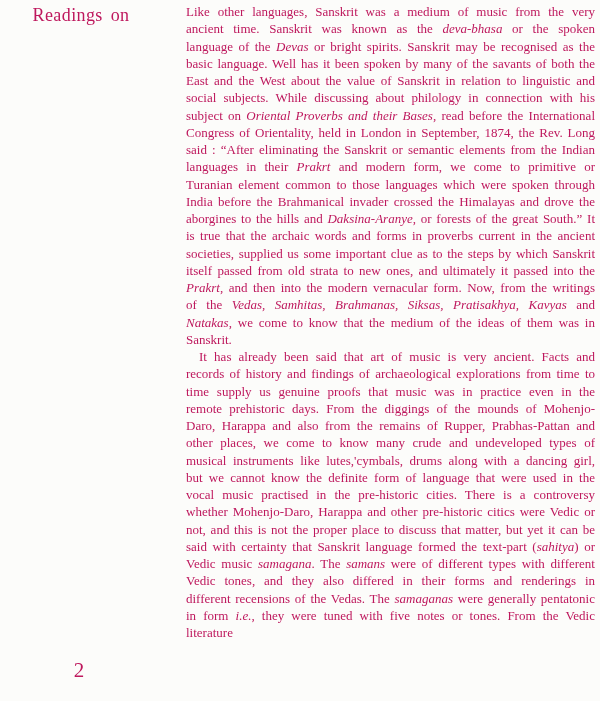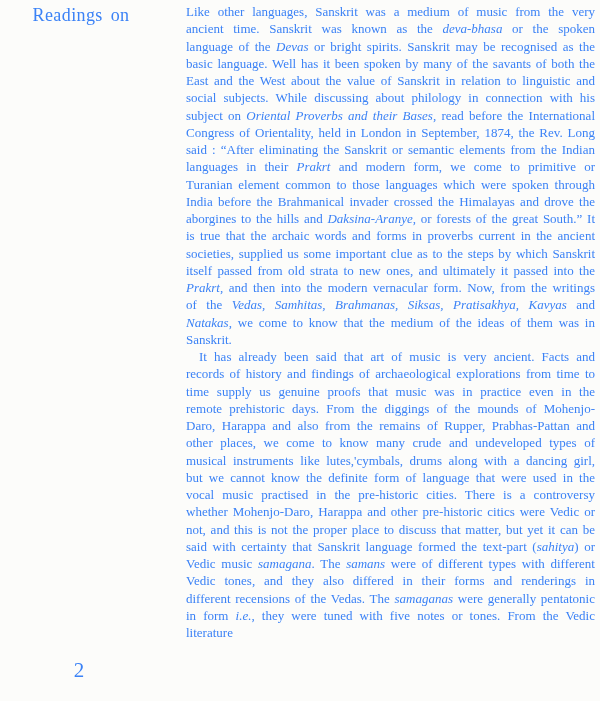--- a/index.html
+++ b/index.html
@@ -2,21 +2,21 @@
 <html><head>
 <meta charset="utf-8">
 <style>
   html, body { margin: 0; padding: 0; background: #e8e8e6; }
   .page {
     position: relative;
     width: 600px;
     height: 701px;
     margin: 0 auto;
     background: #fcfcfa;
-    color: #3b82f6;
+    color: #be185d;
     font-family: "Liberation Serif", "DejaVu Serif", serif;
     overflow: hidden;
   }
   .margin-col {
     position: absolute;
     left: 4px;
     top: 5px;
     width: 188px;
   }
   .running-head {

